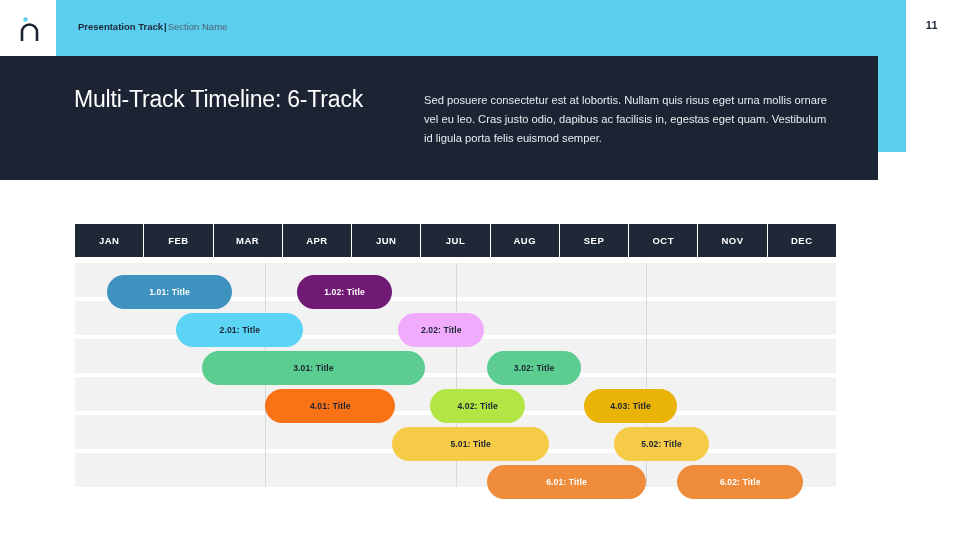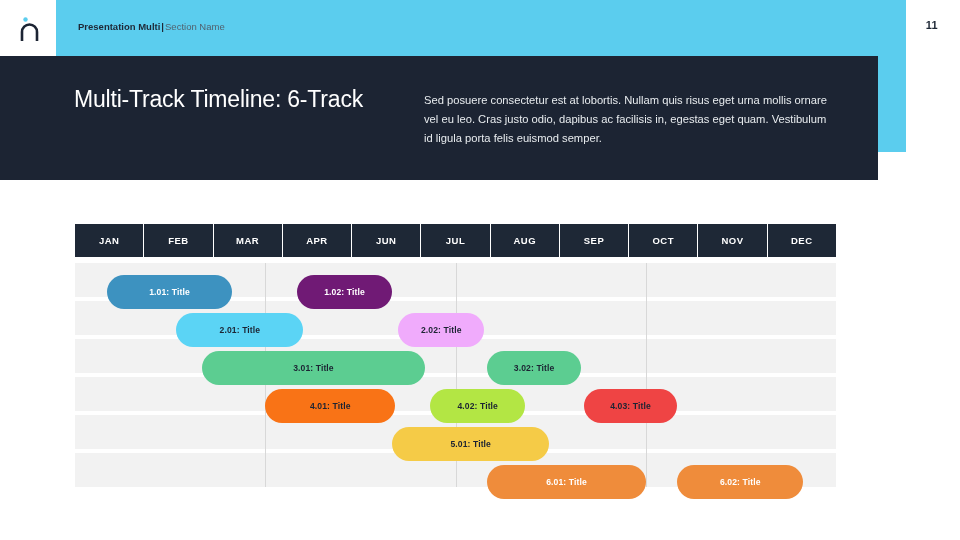--- a/index.html
+++ b/index.html
@@ -186,21 +186,21 @@
 <div id="topbar-cyan"></div>
 
 <div id="logo-box">
   <svg id="logo-mark" viewBox="0 0 24 26">
     <circle cx="7.5" cy="3.5" r="2.2" fill="#5bcdee"></circle>
     <path d="M4 25 L4 16 A7.5 7.5 0 0 1 19 16 L19 25" fill="none" stroke="#1c2433" stroke-width="2.6"></path>
   </svg>
 </div>
 
 <div id="header-label">
-  <span class="pres">Presentation Multi</span><span class="sep">|</span><span class="sect">Section Name</span>
+  <span class="pres">Presentation Track</span><span class="sep">|</span><span class="sect">Section Name</span>
 </div>
 
 <div id="page-number">11</div>
 
 <div id="title-panel">
   <div id="slide-title">Multi-Track Timeline: 6-Track</div>
   <div id="slide-body">Sed posuere consectetur est at lobortis. Nullam quis risus eget urna mollis ornare vel eu leo. Cras justo odio, dapibus ac facilisis in, egestas eget quam. Vestibulum id ligula porta felis euismod semper.</div>
 </div>
 
 <div id="timeline">
@@ -231,23 +231,24 @@
         <div class="pill" style="left: 13.3333%; width: 16.6667%; background: rgb(91, 212, 245); color: rgb(28, 36, 51); text-align: right;">2.01: Title</div>
         <div class="pill" style="left: 42.5%; width: 11.25%; background: #f0abfc; color: rgb(28, 36, 51);">2.02: Title</div>
       </div>
       <div class="track-row">
         <div class="pill" style="left: 16.6667%; width: 29.3333%; background: rgb(92, 205, 145); color: rgb(28, 36, 51);">3.01: Title</div>
         <div class="pill" style="left: 54.1667%; width: 12.3333%; background: rgb(92, 205, 145); color: rgb(28, 36, 51);">3.02: Title</div>
       </div>
       <div class="track-row">
         <div class="pill" style="left: 25%; width: 17.0833%; background: #f97316; color: rgb(28, 36, 51);">4.01: Title</div>
         <div class="pill" style="left: 46.6667%; width: 12.5%; background: rgb(179, 230, 68); color: rgb(28, 36, 51);">4.02: Title</div>
-        <div class="pill" style="left: 66.8333%; width: 12.3333%; background: #ef4444; color: rgb(28, 36, 51); text-align: right;">4.03: Title</div>
+        <div class="pill" style="left: 66.8333%; width: 12.3333%; background: #eab308; color: rgb(28, 36, 51); text-align: right;">4.03: Title</div>
       </div>
       <div class="track-row">
         <div class="pill" style="left: 41.6667%; width: 20.6667%; background: rgb(245, 203, 71); color: rgb(28, 36, 51);">5.01: Title</div>
+        <div class="pill" style="left: 70.8333%; width: 12.5%; background: rgb(245, 203, 71); color: rgb(28, 36, 51);">5.02: Title</div>
       </div>
       <div class="track-row">
         <div class="pill" style="left: 54.1667%; width: 20.8333%; background: rgb(239, 140, 59); color: rgb(255, 255, 255);">6.01: Title</div>
         <div class="pill" style="left: 79.1667%; width: 16.5%; background: rgb(239, 140, 59); color: rgb(255, 255, 255); text-align: right;">6.02: Title</div>
       </div>
     </div>
 </div>
 
 </body></html>

